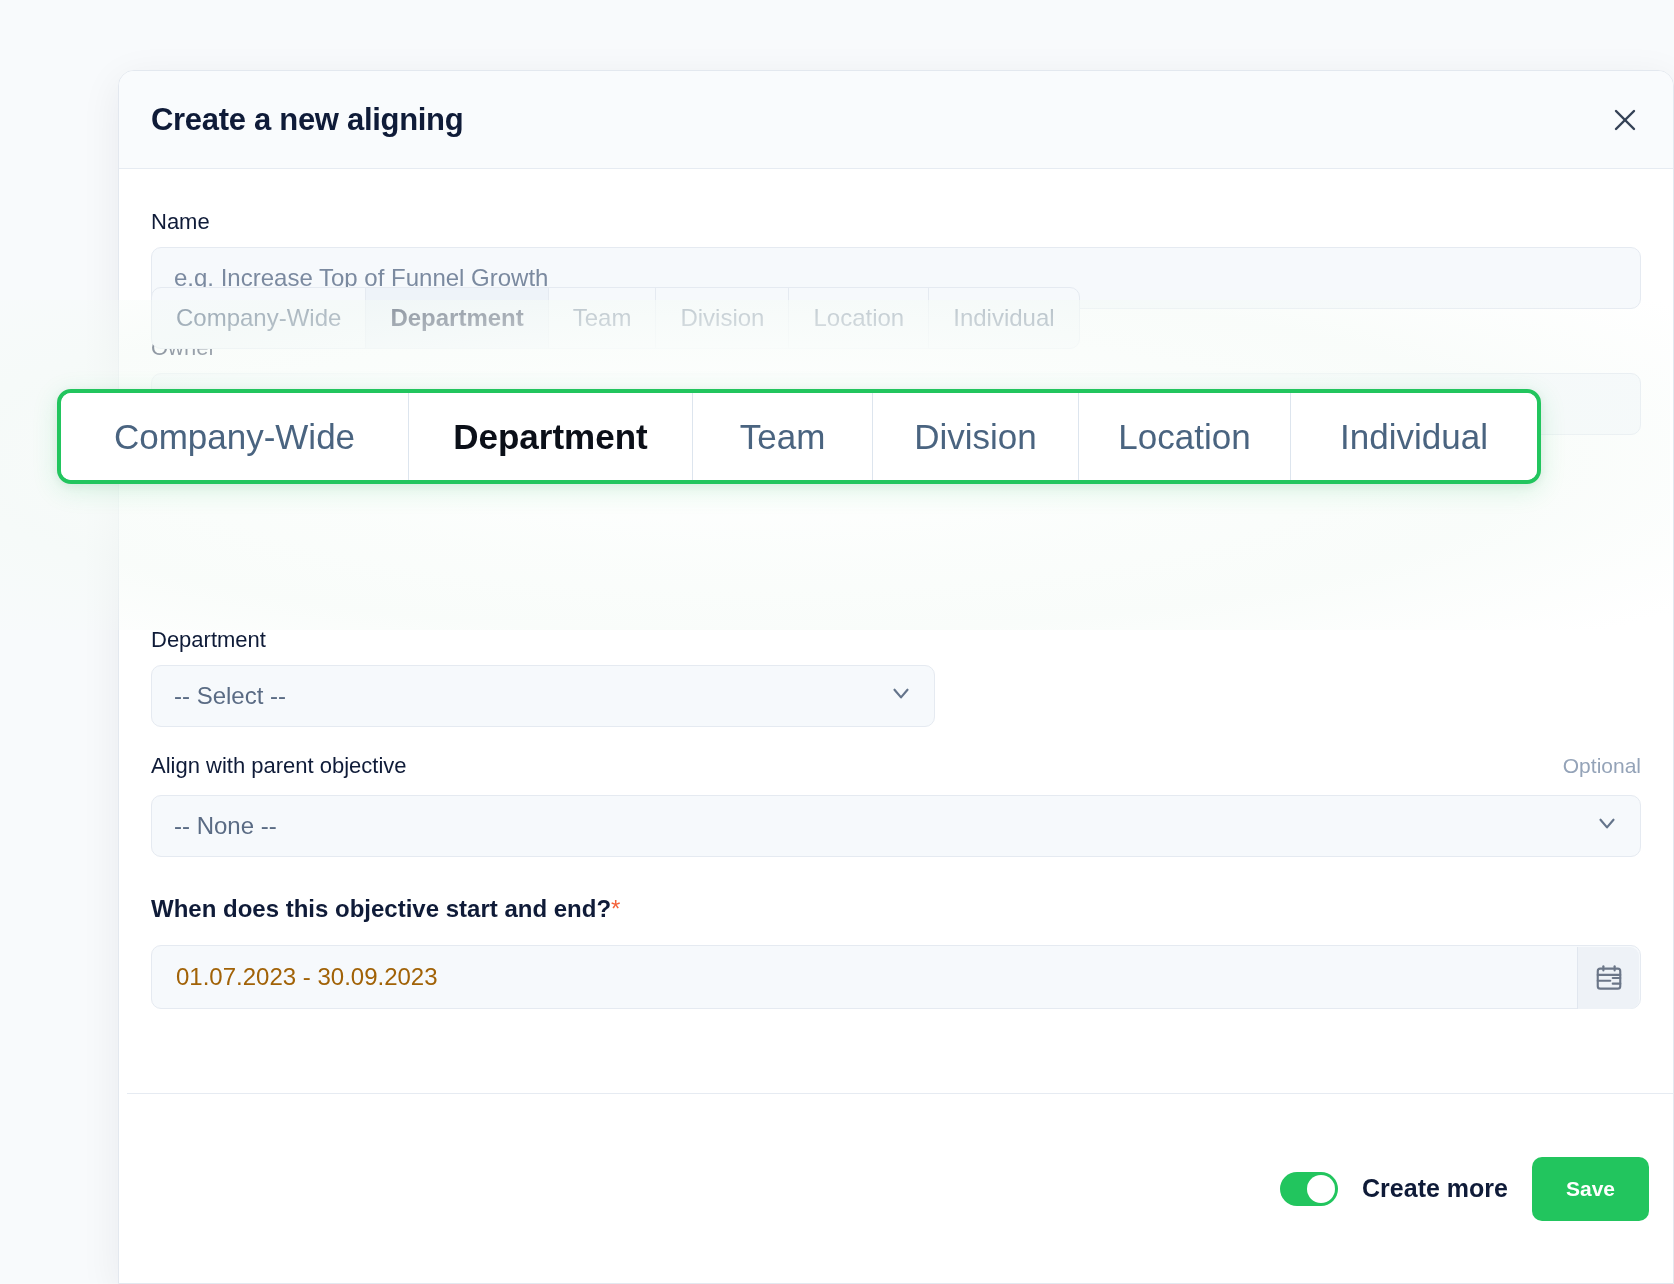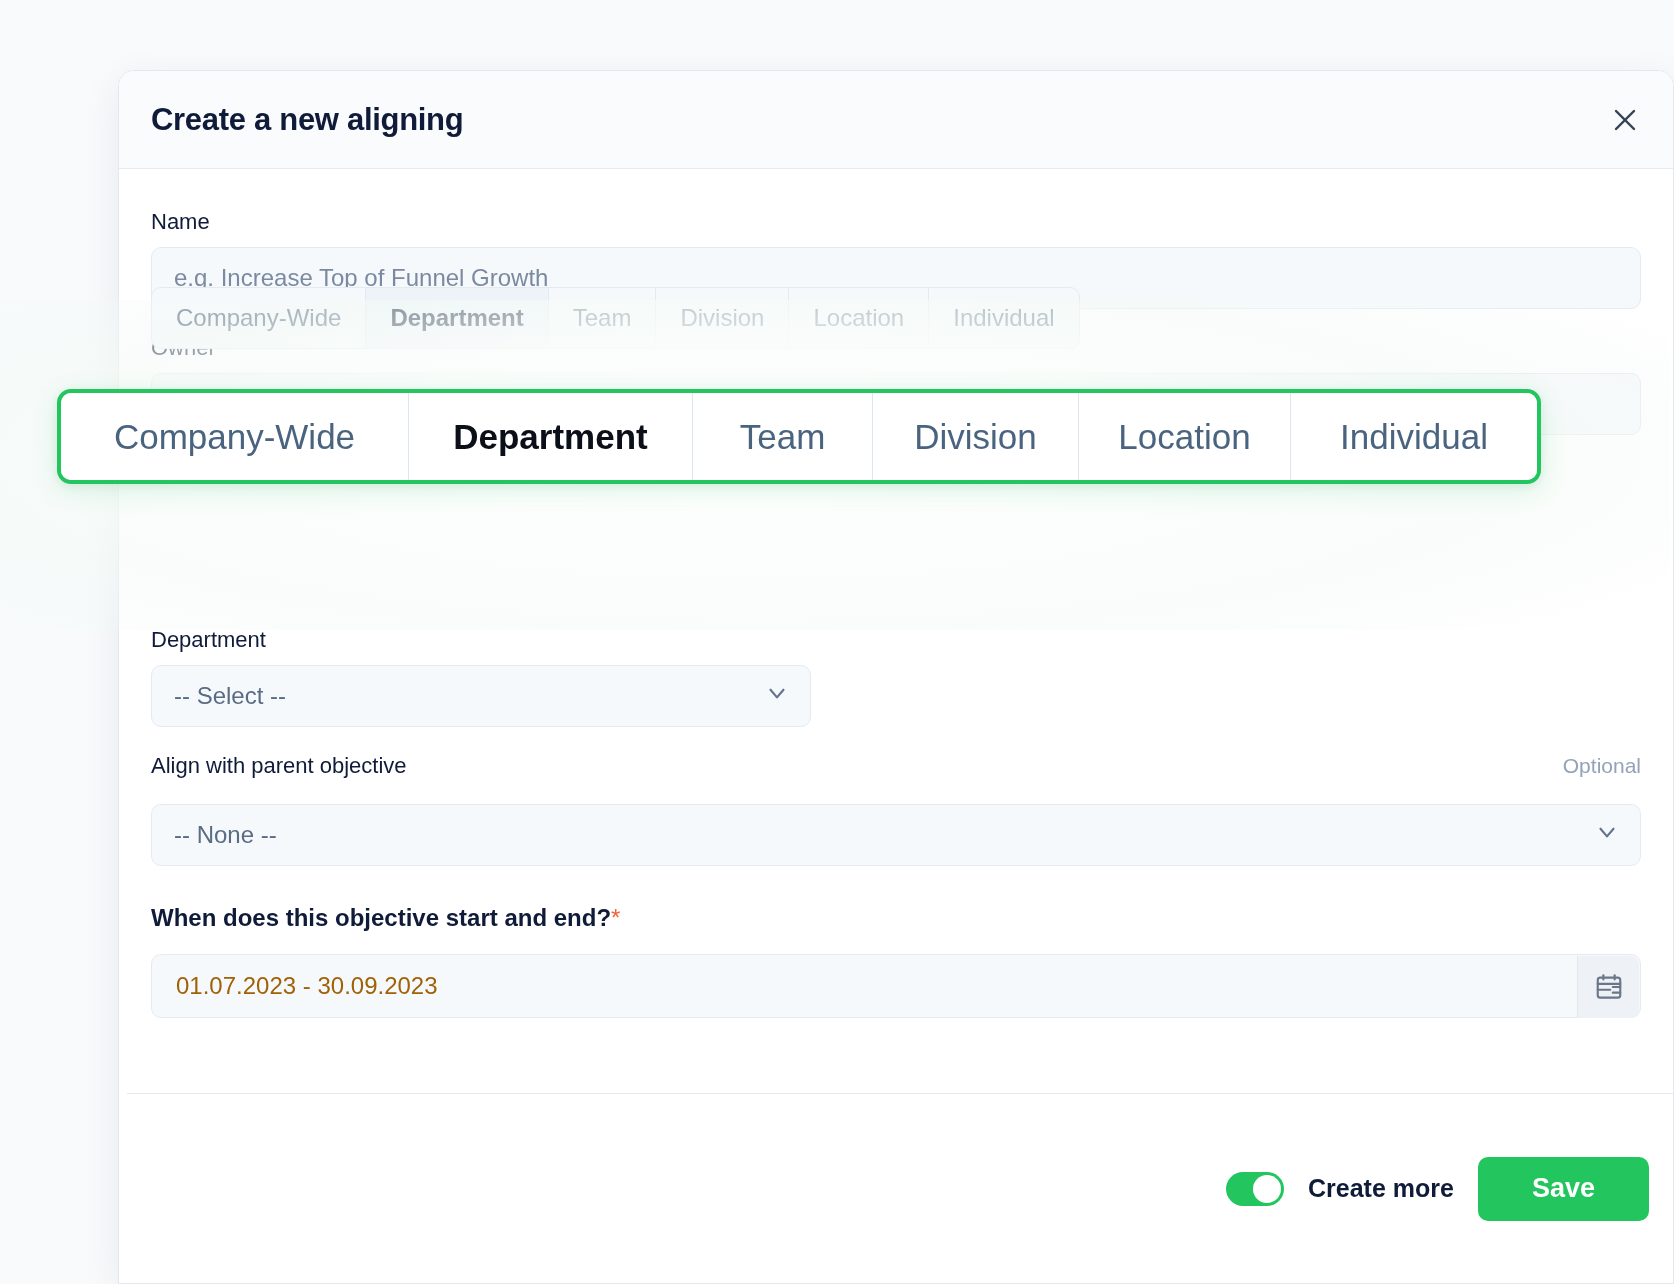--- a/index.html
+++ b/index.html
@@ -74,21 +74,21 @@
     color: #0f1b38;
     margin-bottom: 12px;
     display: block;
   }
   .field-label-row {
     display: flex;
     align-items: baseline;
     justify-content: space-between;
     margin-bottom: 12px;
   }
-  .field-label-row .field-label { margin-bottom: 13px; }
+  .field-label-row .field-label { margin-bottom: 4px; }
   .optional-tag {
     font-size: 21px;
     color: #94a3b8;
   }
 
   .text-input {
     width: 100%;
     height: 62px;
     background: #f6f9fc;
     border: 1px solid #e5eaf1;
@@ -118,21 +118,21 @@
     color: #5a6b84;
     cursor: pointer;
   }
   .select-control .chevron {
     position: absolute;
     right: 20px;
     top: 50%;
     transform: translateY(-50%);
     color: #64748b;
   }
-  .select-dept { width: 660px; align-items: center; }
+  .select-dept { width: 784px; align-items: center; }
 
   .helper-text {
     font-size: 21px;
     line-height: 1.55;
     color: #7c8aa0;
     margin-top: 14px;
     max-width: 1400px;
   }
 
   
@@ -290,25 +290,25 @@
     border-radius: 50%;
   }
   .toggle-label {
     font-size: 25px;
     color: #0f1b38;
     font-weight: bold;
   }
   .save-btn {
     background: #22c55e;
     color: #ffffff;
-    font-size: 27px;
+    font-size: 21px;
     font-weight: bold;
     border: none;
     border-radius: 10px;
-    padding: 0 54px;
+    padding: 0 34px;
     height: 64px;
     cursor: pointer;
     font-family: "Liberation Sans", sans-serif;
   }
 </style>
 </head>
 <body>
 
 <div class="page-backdrop"></div>
 

